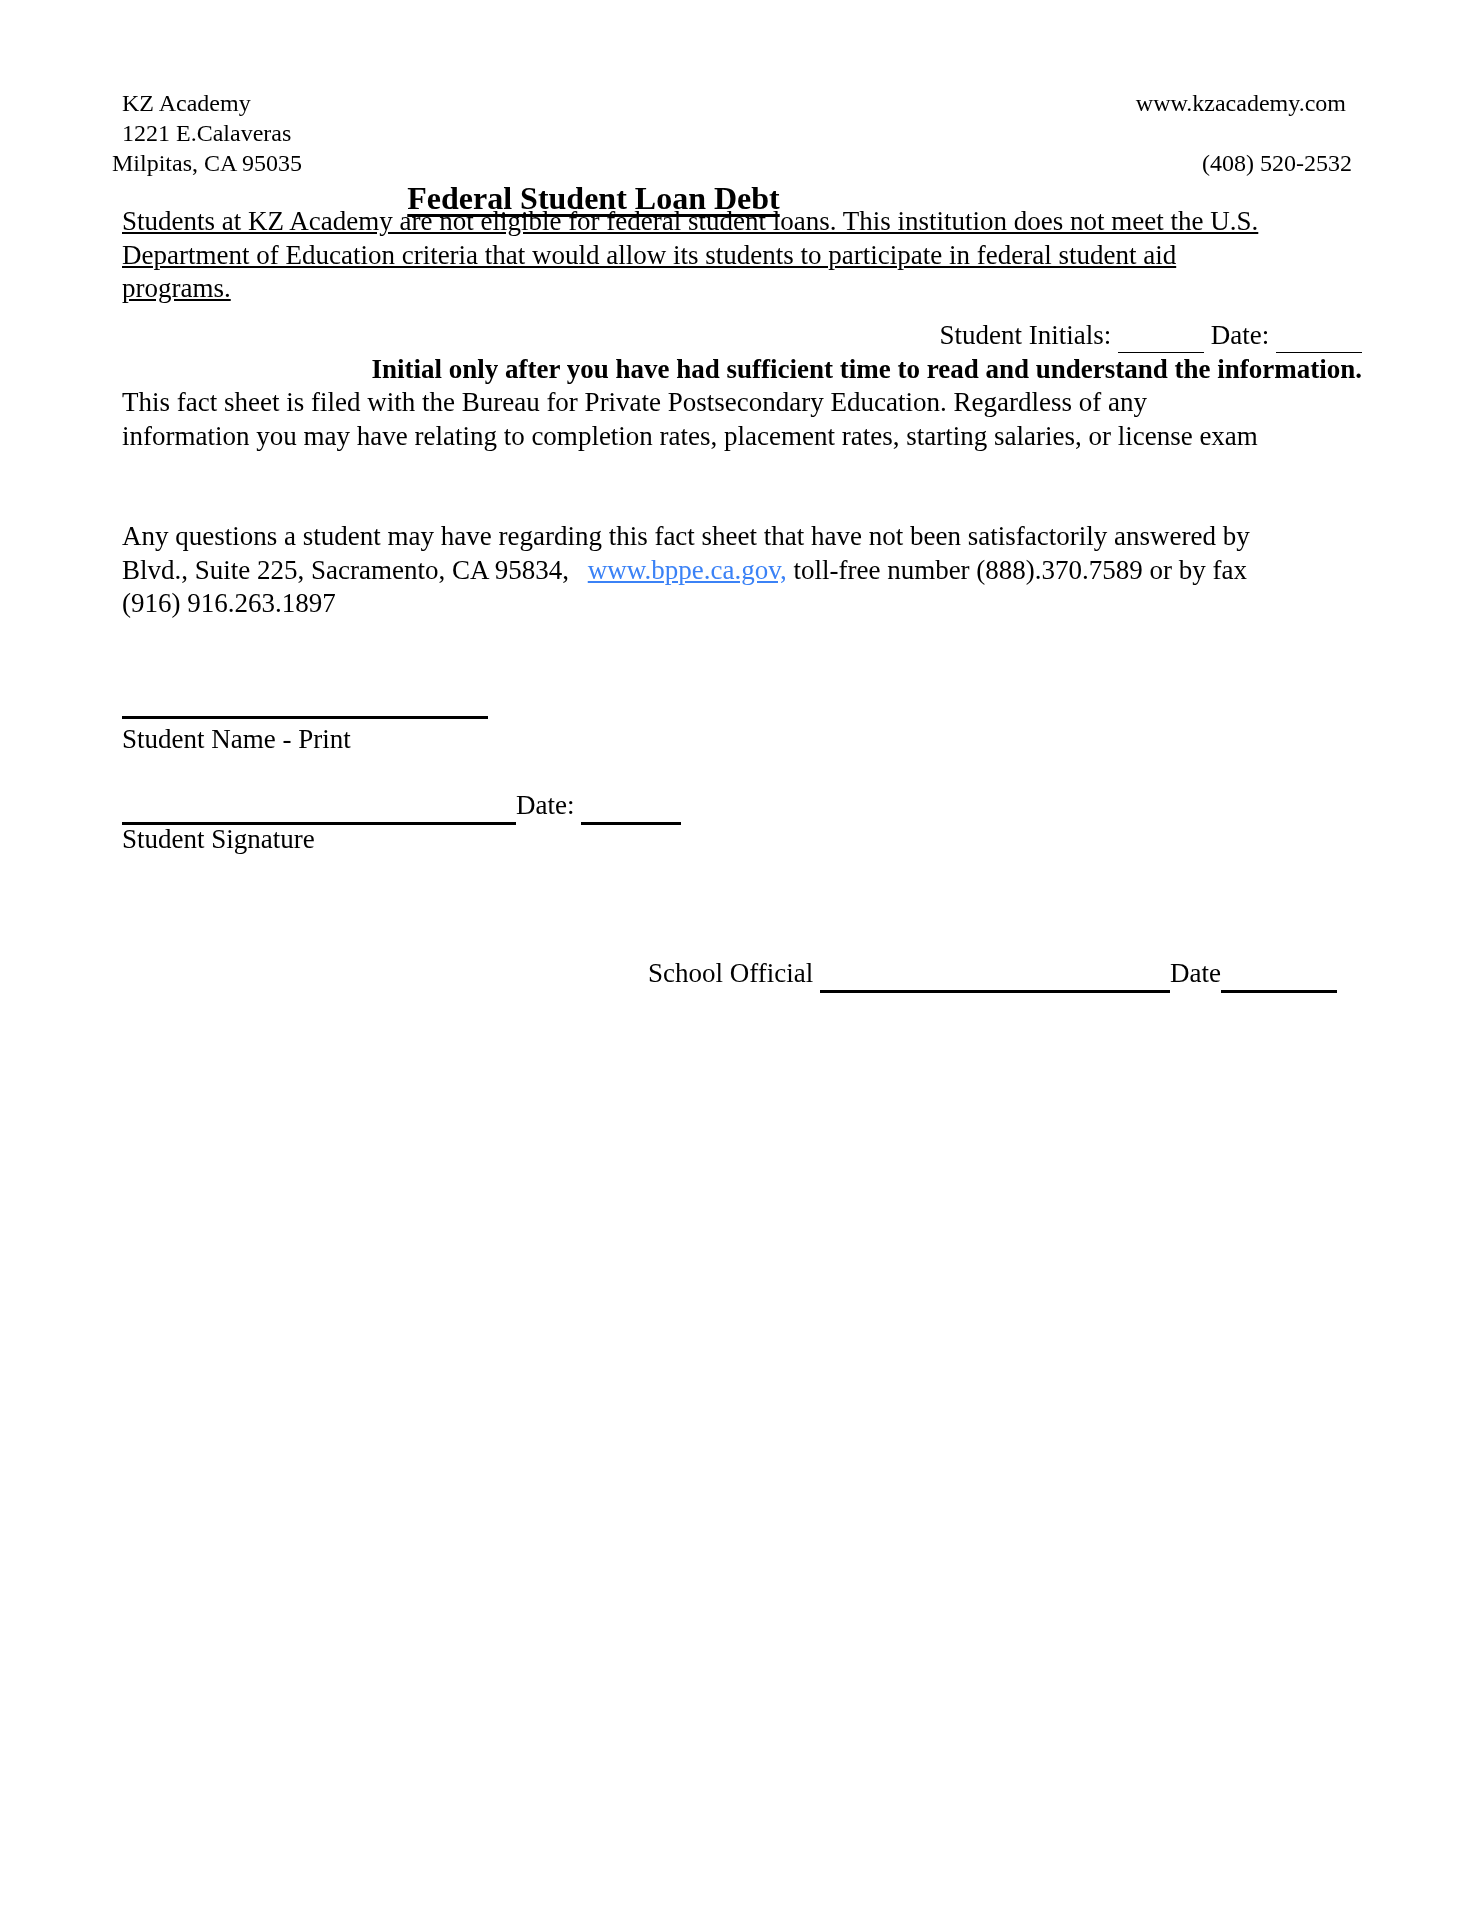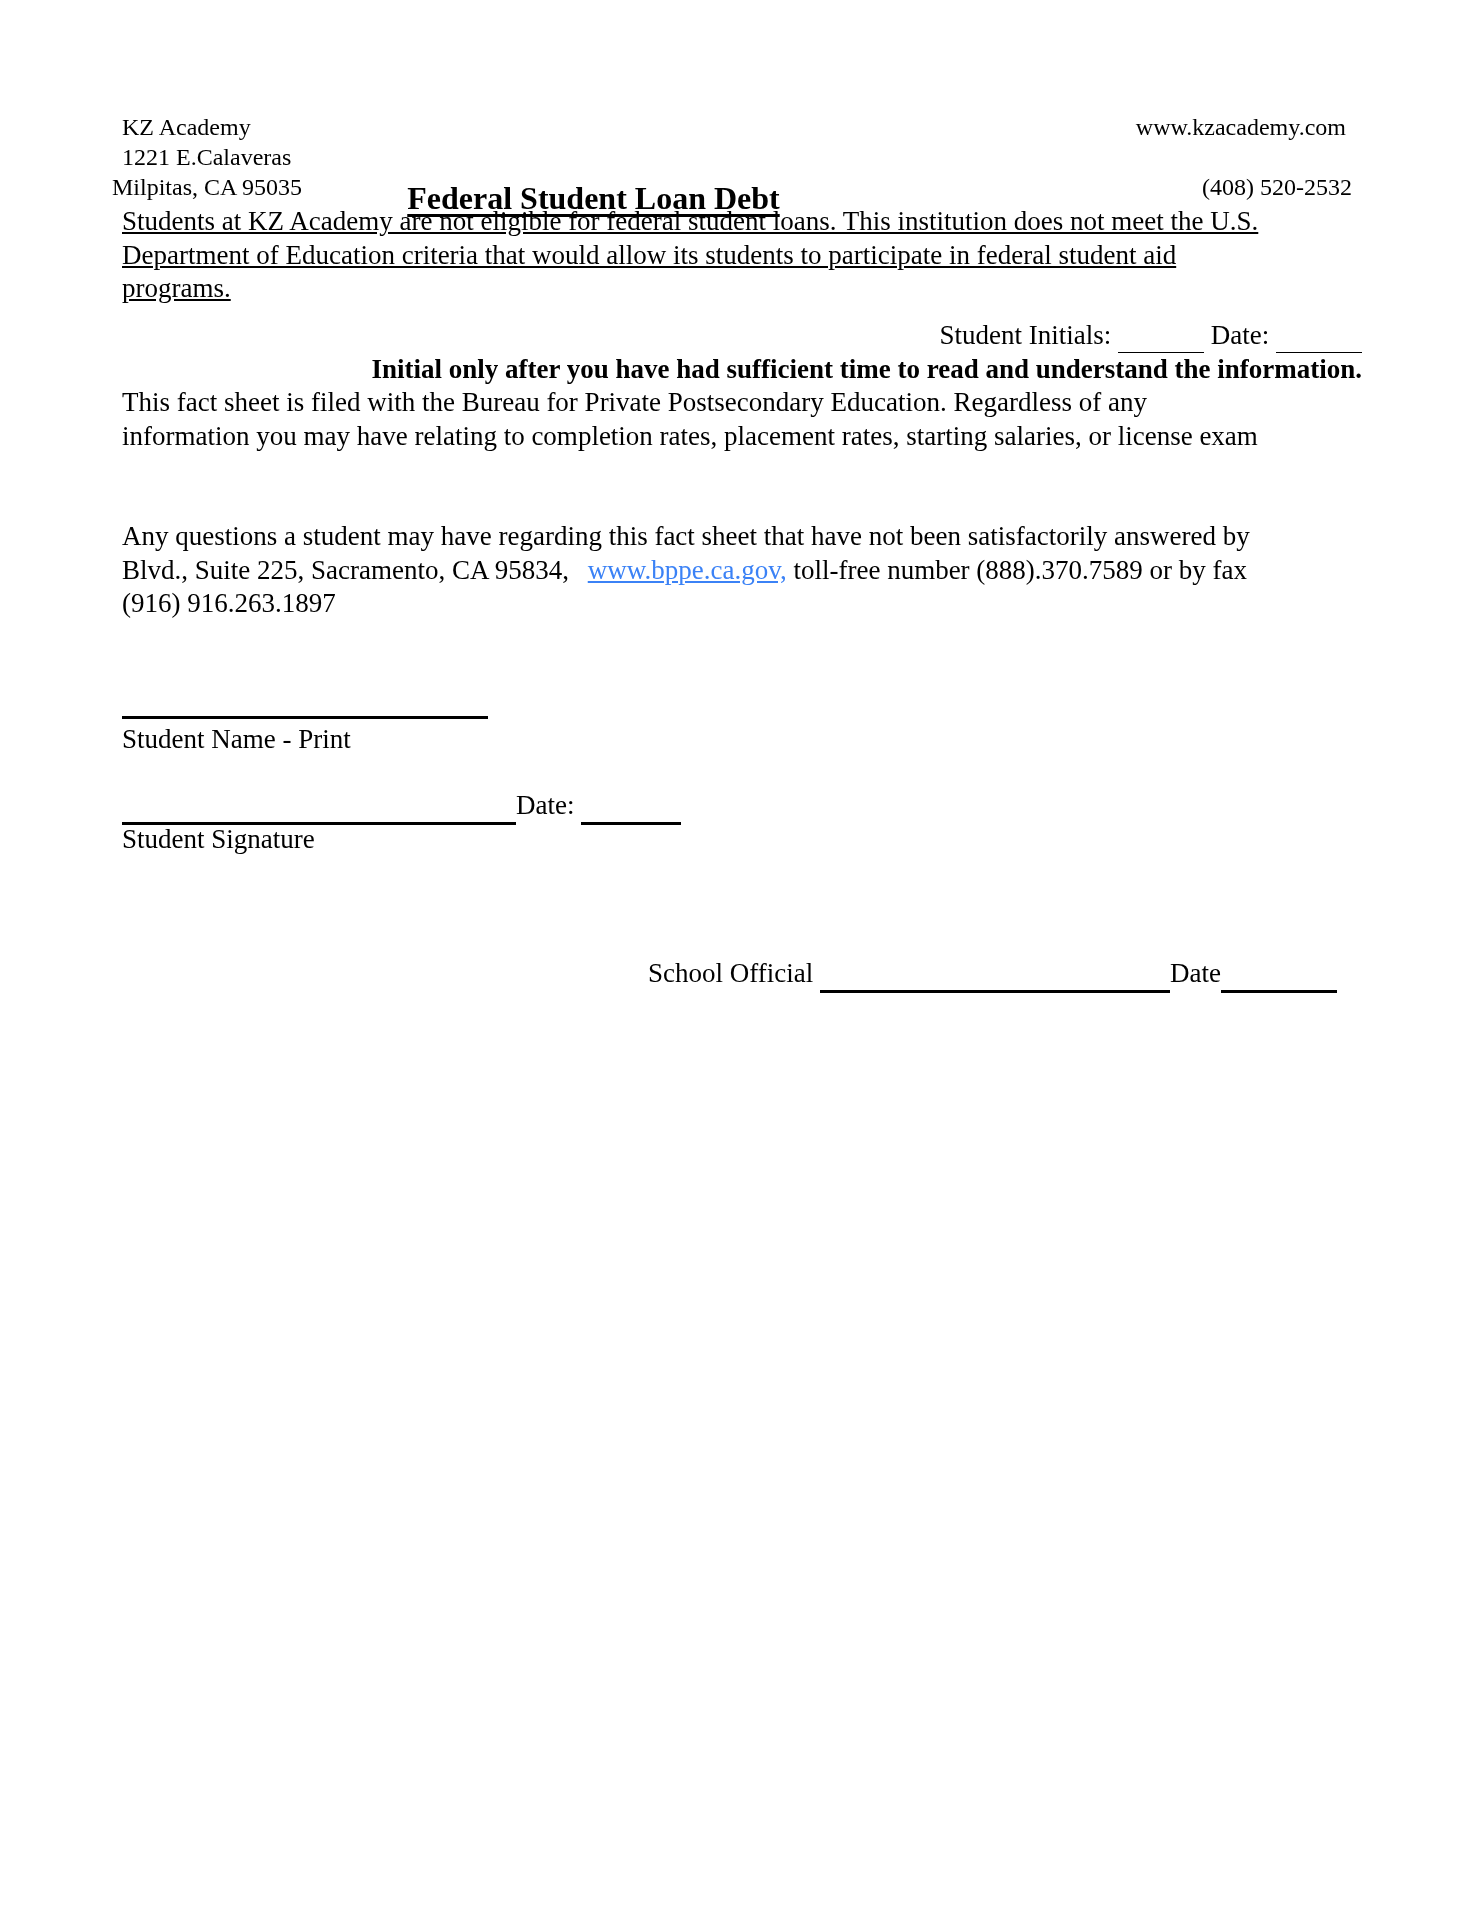--- a/index.html
+++ b/index.html
@@ -2,21 +2,21 @@
 <html><head>
   <meta charset="utf-8">
   <style>
     html, body { margin: 0; padding: 0; background: #ffffff; }
     body {
       width: 1484px; height: 1920px; position: relative; overflow: hidden;
       font-family: "Liberation Serif", "DejaVu Serif", serif;
       color: #000000;
     }
     .abs { position: absolute; white-space: nowrap; }
-    .hdr { font-size: 24px; line-height: 30px; margin-top: 24px; }
+    .hdr { font-size: 24px; line-height: 30px; }
     .body-text { font-size: 27px; line-height: 34px; }
     .title {
       font-size: 32px; font-weight: bold; text-decoration: underline;
       text-decoration-thickness: 3px; text-underline-offset: 5px;
     }
     .bold { font-weight: bold; }
     .para { position: absolute; left: 122px; width: 1250px; font-size: 27px; line-height: 33.5px; }
     .line { display: inline-block; border-bottom: 3px solid #000; vertical-align: baseline; }
     .thin { border-bottom-width: 1.5px; }
     a.link { color: #3b82f6; text-decoration: underline; margin-left: 12px; }

